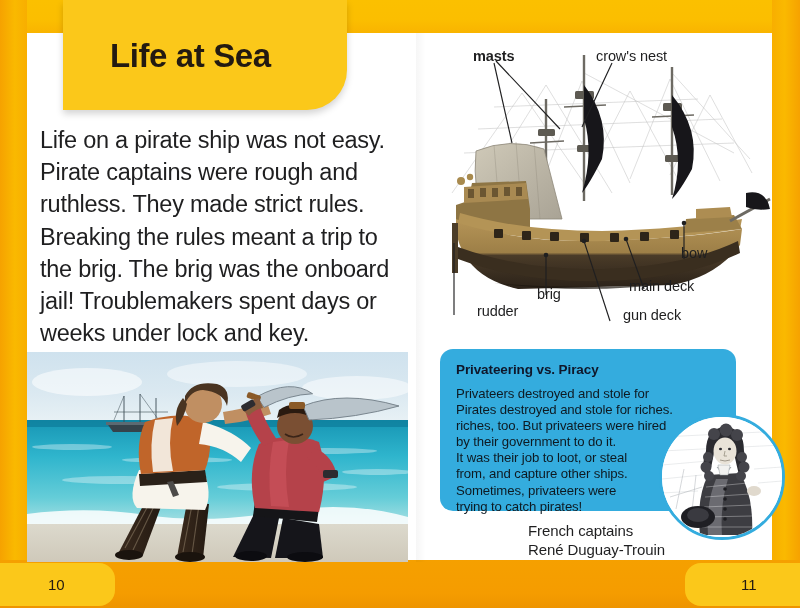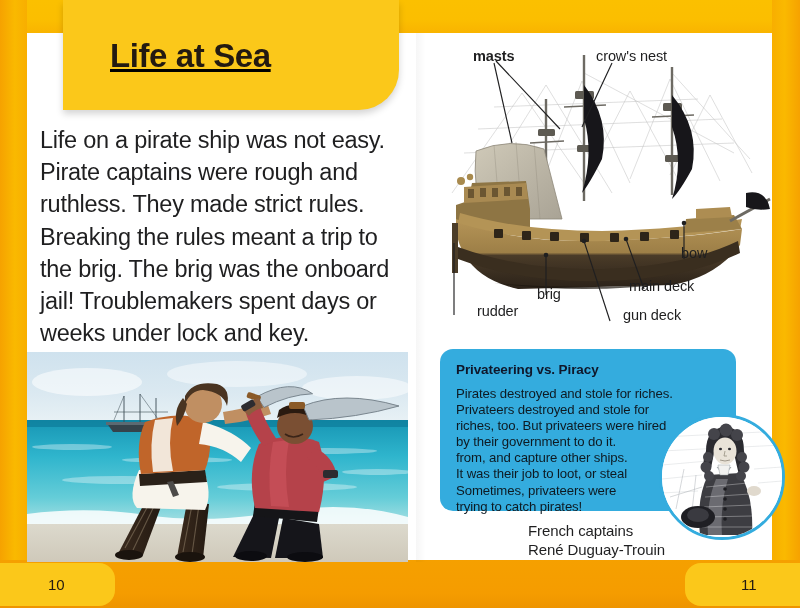--- a/index.html
+++ b/index.html
@@ -36,30 +36,29 @@
     background:#ffffff;
   }
   
   .gutter{
     position:absolute;left:416px;top:33px;width:18px;height:529px;
     background:linear-gradient(90deg,rgba(0,0,0,0.035) 0%,rgba(0,0,0,0.0) 55%);
     pointer-events:none;
   }
   
   .title-tab{
-    position:absolute;left:63px;top:0px;width:336px;height:110px;
+    position:absolute;left:63px;top:0px;width:284px;height:110px;
     background:#FBC81A;
     border-bottom-right-radius:40px;
     border-bottom-left-radius:0px;
     box-shadow:0 4px 7px rgba(0,0,0,0.17);
     display:flex;align-items:center;justify-content:flex-start;
     box-sizing:border-box;
     padding:0 0 0 47px;
     z-index:6;
-    text-decoration:underline;
   }
   .title-tab h1{
     margin:0;
     font-size:33px;
     font-weight:bold;
     letter-spacing:-0.4px;
     color:#231A11;
     line-height:1;
     white-space:nowrap;
   }
@@ -426,26 +425,26 @@
   <div class="diagram-label" id="lbl-crows">crow's nest</div>
   <div class="diagram-label" id="lbl-bow">bow</div>
   <div class="diagram-label" id="lbl-maindeck">main deck</div>
   <div class="diagram-label" id="lbl-brig">brig</div>
   <div class="diagram-label" id="lbl-gundeck">gun deck</div>
   <div class="diagram-label" id="lbl-rudder">rudder</div>
 
   <div class="fact-box">
     <div class="fact-title">Privateering vs. Piracy</div>
     <div class="fact-body">
+      <div>Privateers destroyed and stole for</div>
       <div>Pirates destroyed and stole for riches.</div>
-      <div>Privateers destroyed and stole for</div>
       <div>riches, too. But privateers were hired</div>
       <div>by their government to do it.</div>
+      <div>It was their job to loot, or steal</div>
       <div>from, and capture other ships.</div>
-      <div>It was their job to loot, or steal</div>
       <div>Sometimes, privateers were</div>
       <div>trying to catch pirates!</div>
     </div>
   </div>
 
   <div class="portrait">
     <svg viewBox="0 0 120 120" xmlns="http://www.w3.org/2000/svg" aria-hidden="true">
       <rect x="0" y="0" width="120" height="120" fill="#ffffff"></rect>
 
       <g stroke="#b9bec2" stroke-width="0.5" opacity="0.6">

